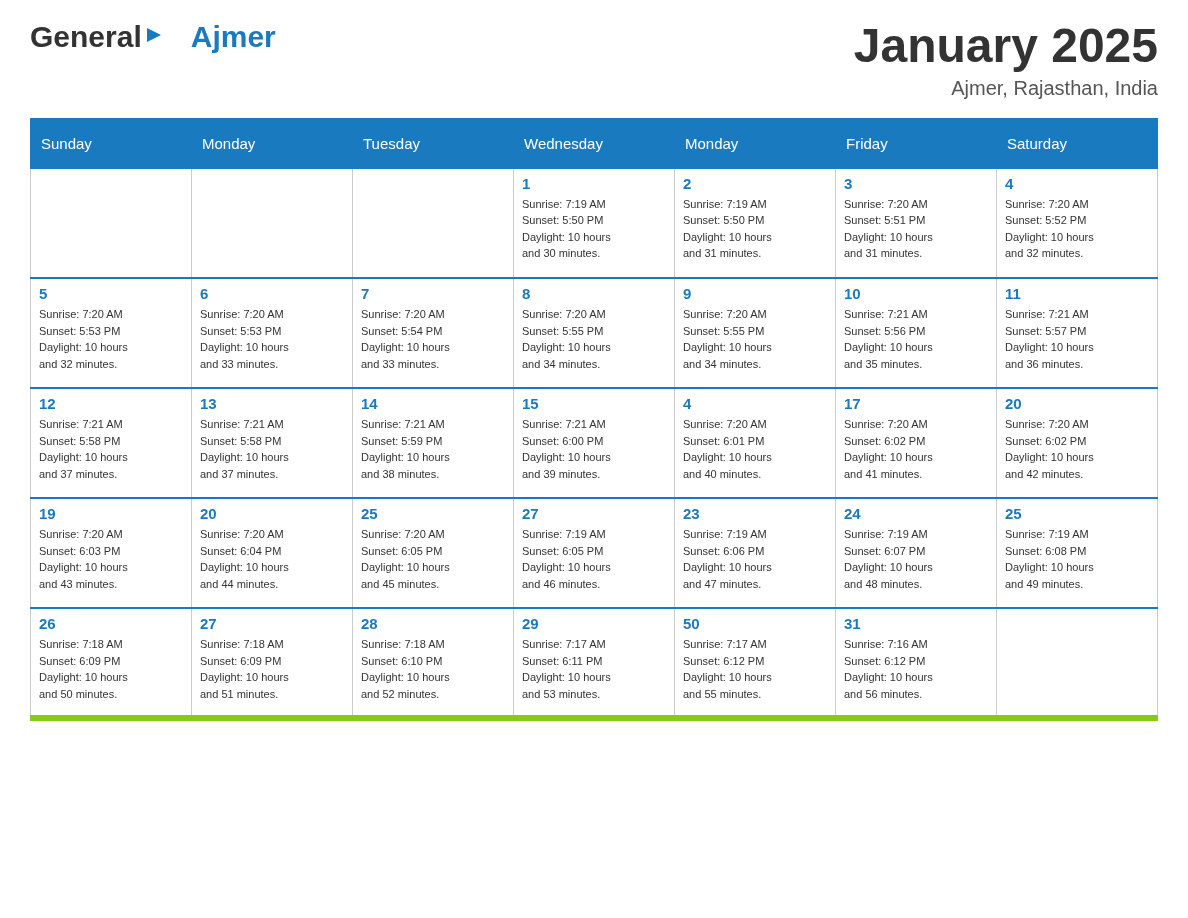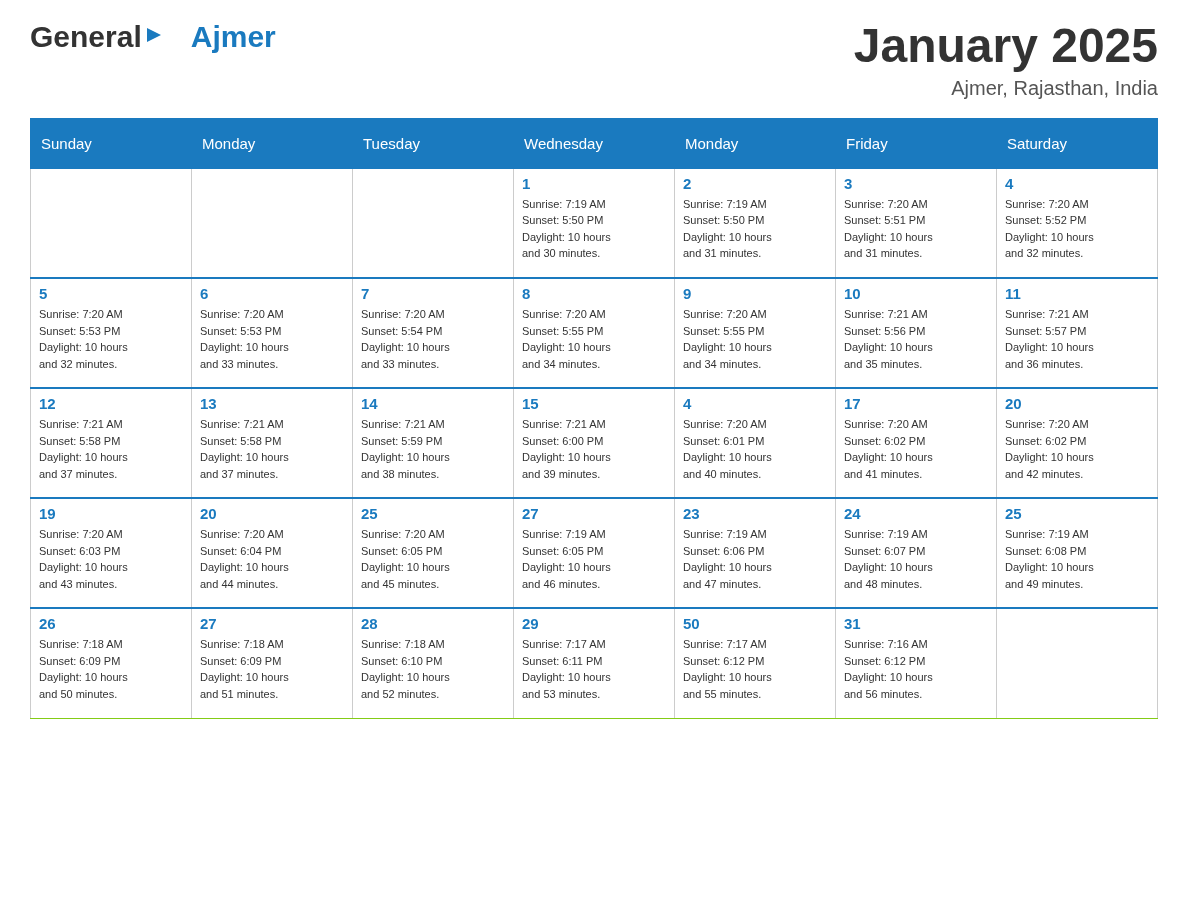--- a/index.html
+++ b/index.html
@@ -72,21 +72,21 @@
       color: #333;
       line-height: 1.5;
     }
     .empty-cell {
       background: #fff;
     }
     .calendar tr td {
       border-bottom: 2px solid #1a7abf;
     }
     .calendar tr:last-child td {
-      border-bottom: 1px solid #84cc16;
+      border-bottom: 6px solid #84cc16;
     }
 
     
     .logo-row {
       display: flex;
       align-items: center;
     }
     .logo-text-general {
       font-size: 30px;
       font-weight: bold;

